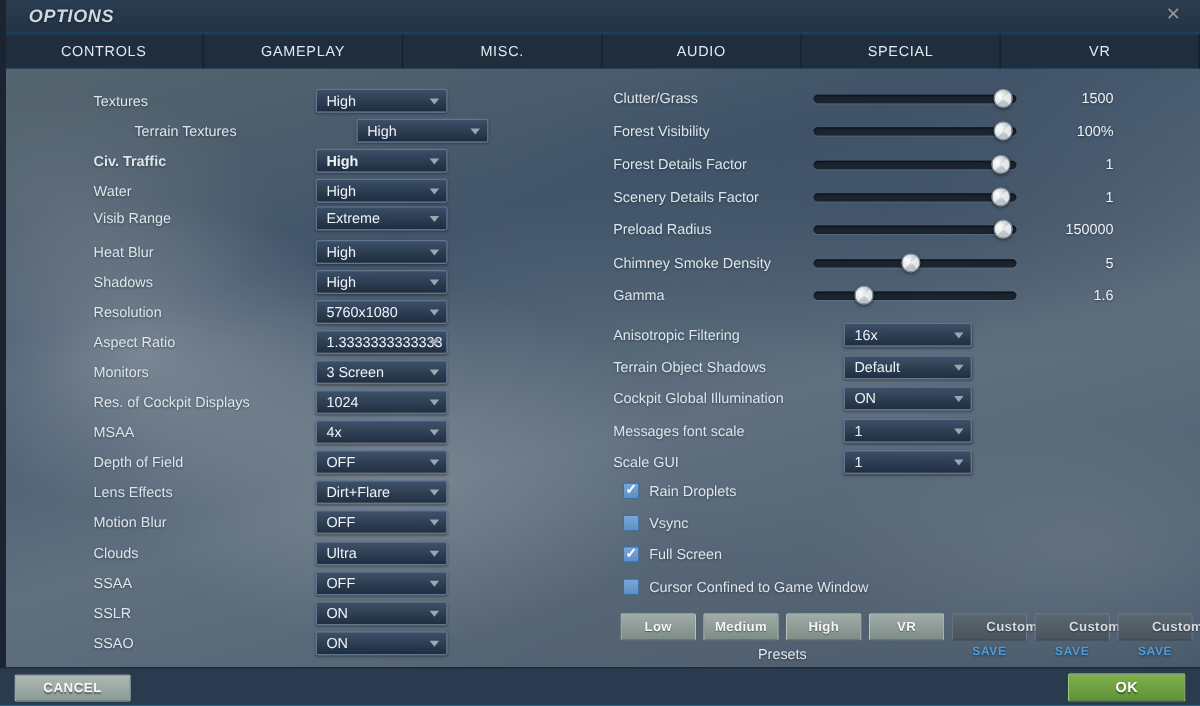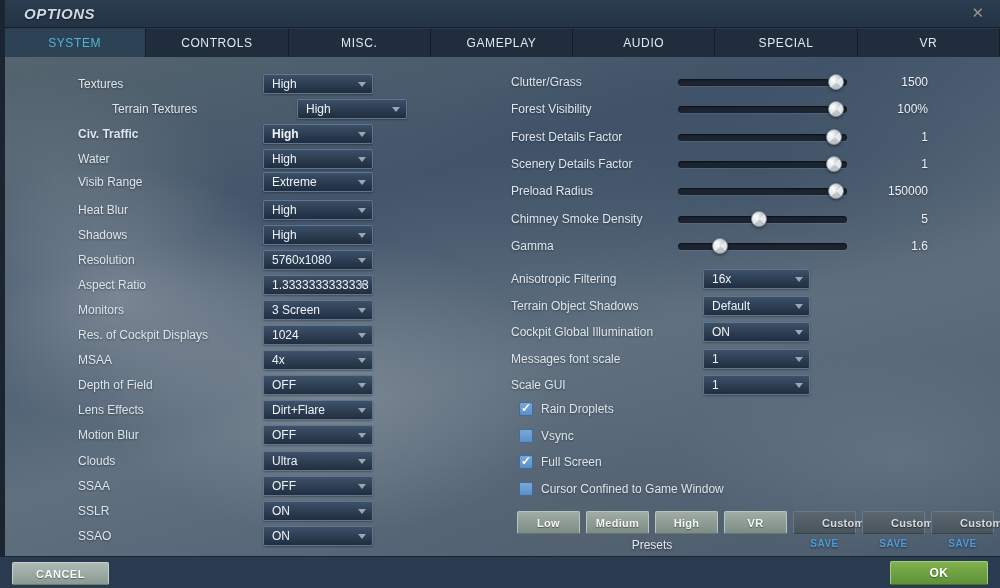--- a/index.html
+++ b/index.html
@@ -117,24 +117,23 @@
 </head>
 <body>
 
 <div class="app">
   <div class="titlebar">
     <div class="title">OPTIONS</div>
     <div class="close">✕</div>
   </div>
 
   <div class="tabbar">
-      <div class="tab active">SYSTEM</div>
       <div class="tab">CONTROLS</div>
+      <div class="tab">GAMEPLAY</div>
       <div class="tab">MISC.</div>
-      <div class="tab">GAMEPLAY</div>
       <div class="tab">AUDIO</div>
       <div class="tab">SPECIAL</div>
       <div class="tab">VR</div>
     </div>
 
   <div class="content">
     <div id="left-rows">
         <div class="row" style="top: 17px;">
           <span class="lbl lbl-left">Textures</span>
           <div class="dd dd-left">

